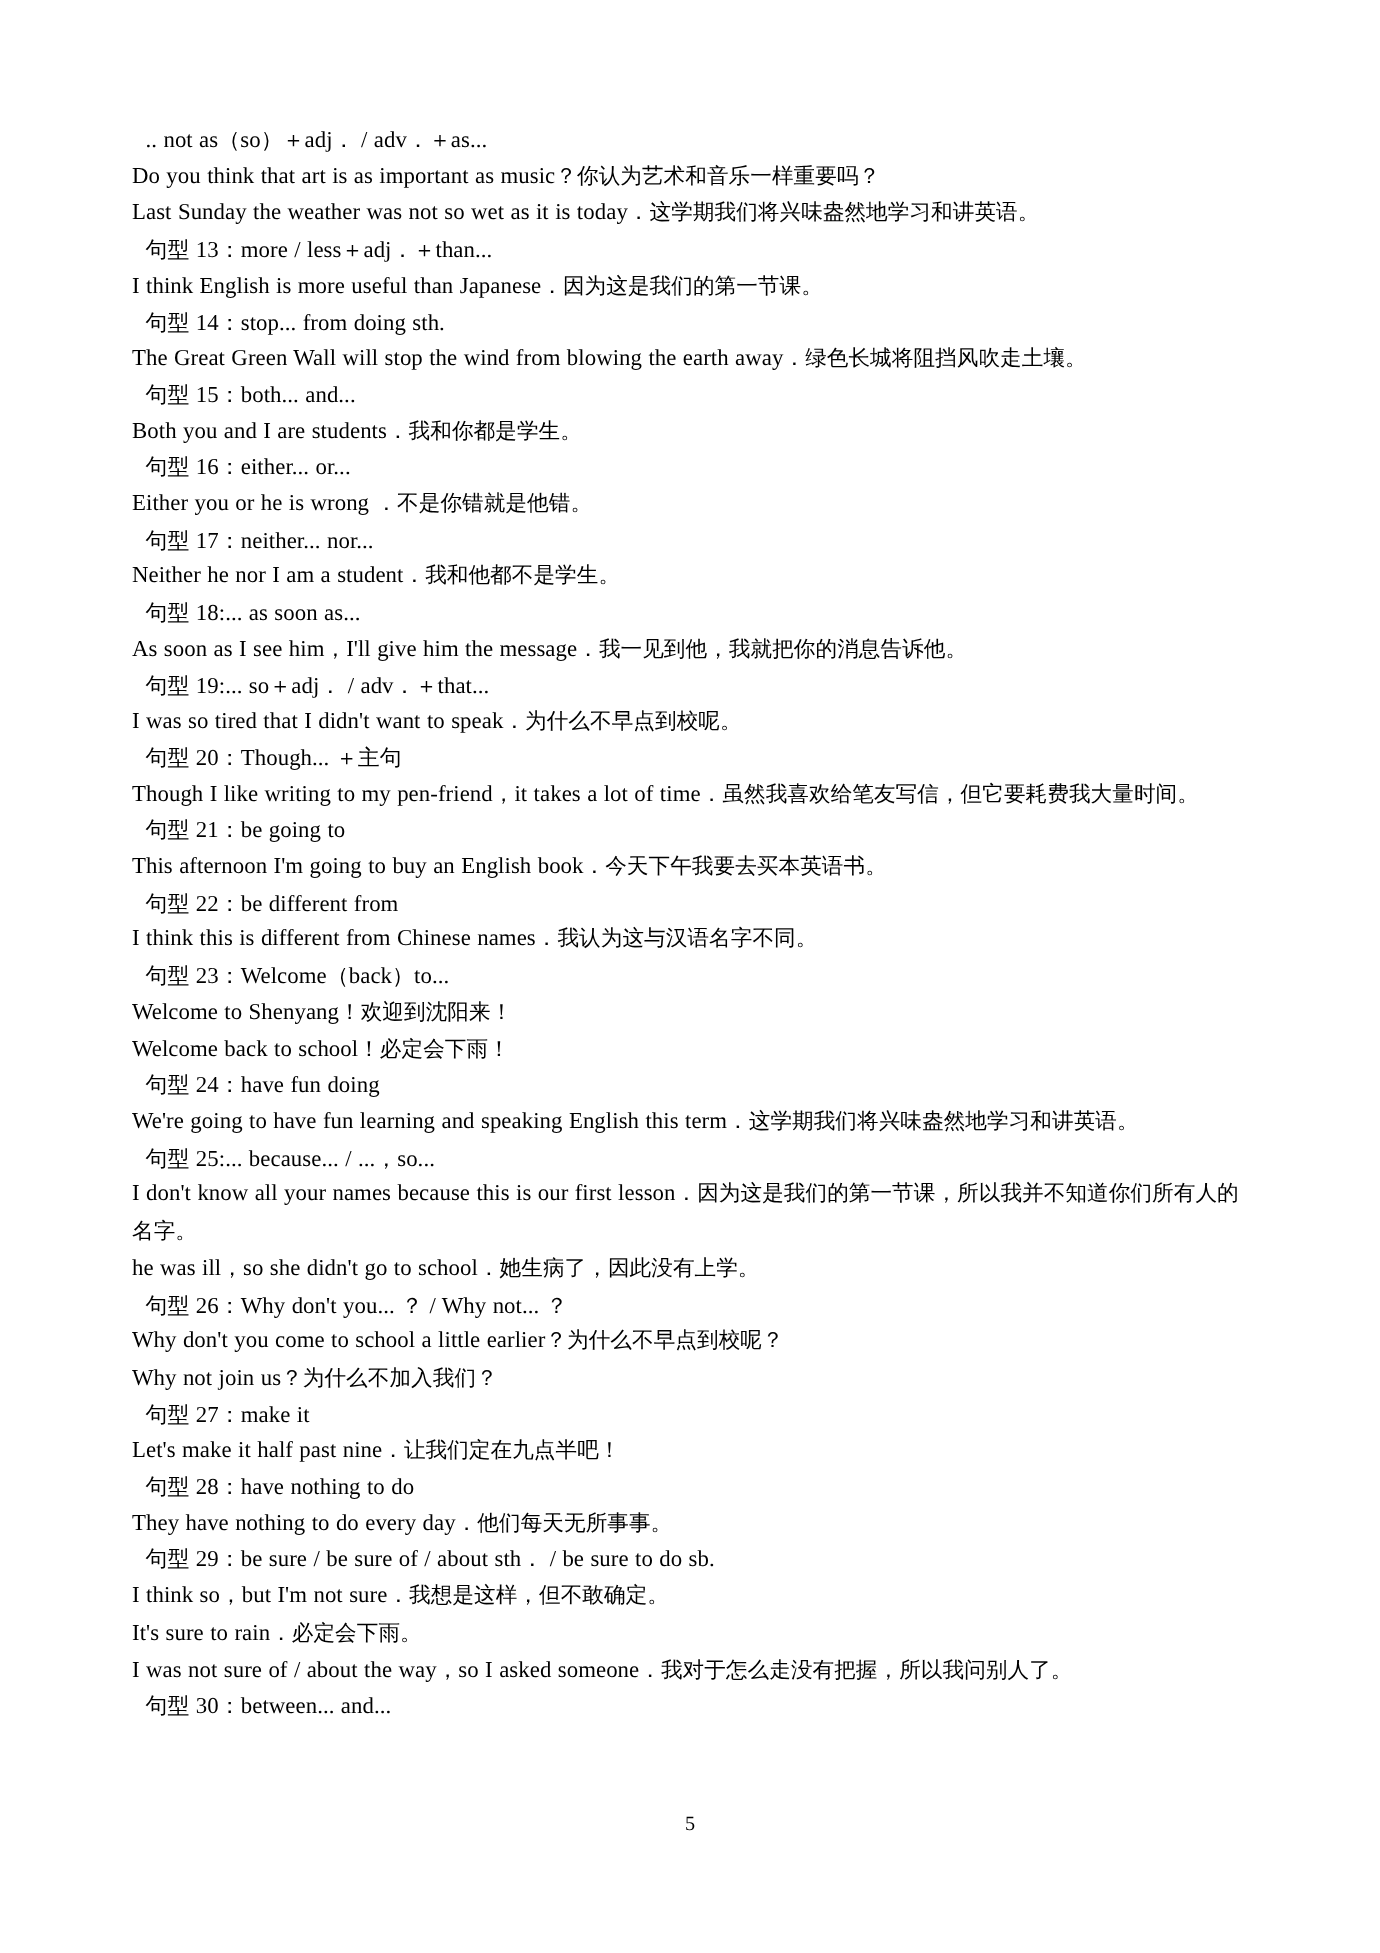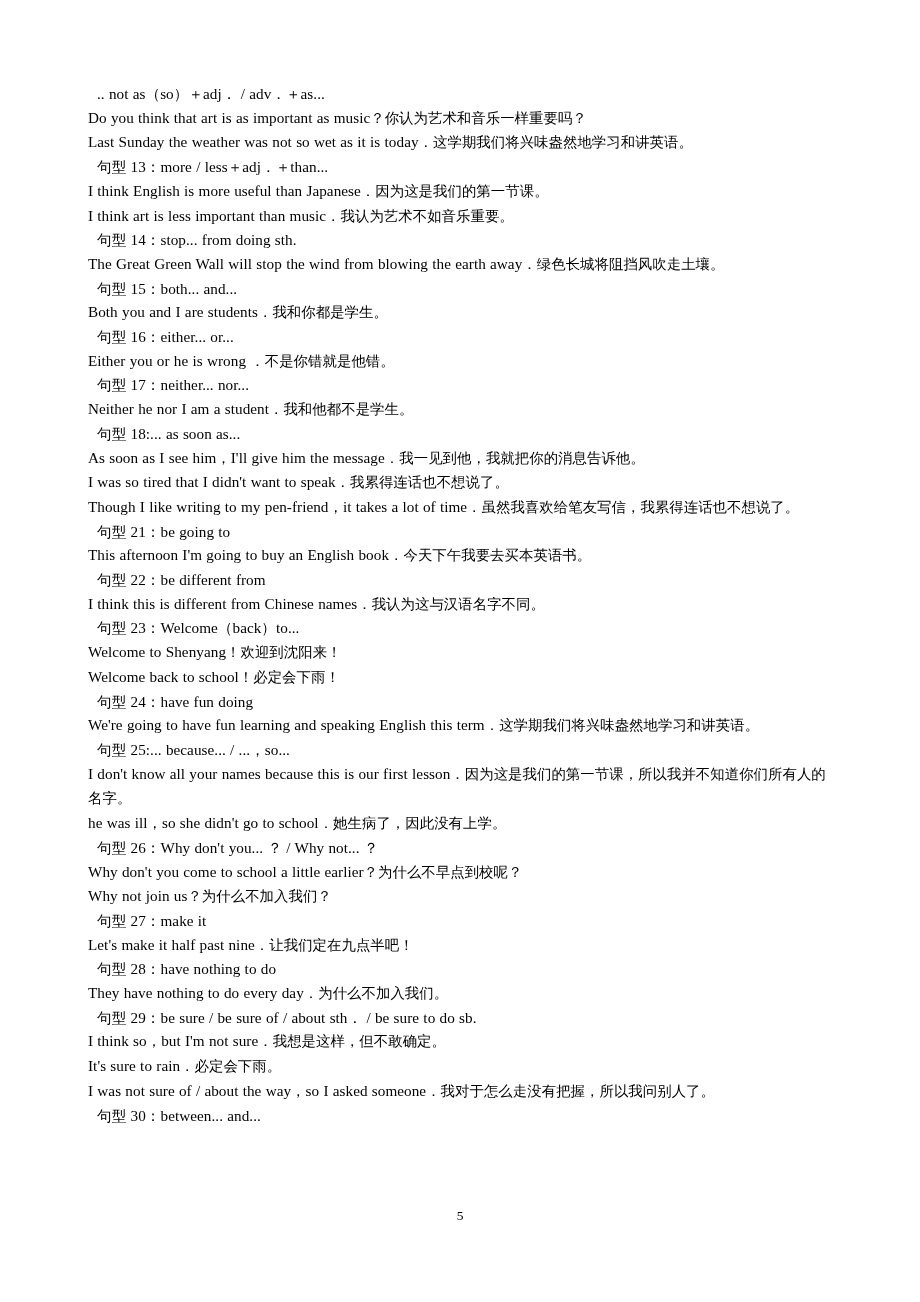--- a/index.html
+++ b/index.html
@@ -66,52 +66,53 @@
 <body>
 
 <div id="page">
 
   <div id="content">
       <div class="line pattern">..  not as<span class="cn">（</span>so<span class="cn">）＋</span>adj<span class="cn">．</span> / adv<span class="cn">．＋</span>as...</div>
       <div class="line example">Do you think that art is as important as music<span class="cn">？你认为艺术和音乐一样重要吗？</span></div>
       <div class="line example">Last Sunday the weather was not so wet as it is today<span class="cn">．这学期我们将兴味盎然地学习和讲英语。</span></div>
       <div class="line pattern"><span class="cn">句型</span> 13<span class="cn">：</span>more / less<span class="cn">＋</span>adj<span class="cn">．＋</span>than...</div>
       <div class="line example">I think English is more useful than Japanese<span class="cn">．因为这是我们的第一节课。</span></div>
-      <div class="line example">I think art is less important than music<span class="cn">．我认为艺术不如音乐重要。</span></div>
       <div class="line pattern"><span class="cn">句型</span> 14<span class="cn">：</span>stop... from doing sth.</div>
       <div class="line example">The Great Green Wall will stop the wind from blowing the earth away<span class="cn">．绿色长城将阻挡风吹走土壤。</span></div>
       <div class="line pattern"><span class="cn">句型</span> 15<span class="cn">：</span>both... and...</div>
       <div class="line example">Both you and I are students<span class="cn">．我和你都是学生。</span></div>
       <div class="line pattern"><span class="cn">句型</span> 16<span class="cn">：</span>either... or...</div>
       <div class="line example">Either you or he is wrong <span class="cn">．不是你错就是他错。</span></div>
       <div class="line pattern"><span class="cn">句型</span> 17<span class="cn">：</span>neither... nor...</div>
       <div class="line example">Neither he nor I am a student<span class="cn">．我和他都不是学生。</span></div>
       <div class="line pattern"><span class="cn">句型</span> 18:...  as soon as...</div>
       <div class="line example">As soon as I see him<span class="cn">，</span>I'll give him the message<span class="cn">．我一见到他，我就把你的消息告诉他。</span></div>
-      <div class="line example">I was so tired that I didn't want to speak<span class="cn">．我累得连话也不想说了。</span></div>
-      <div class="line example">Though I like writing to my pen-friend<span class="cn">，</span>it takes a lot of time<span class="cn">．虽然我喜欢给笔友写信，我累得连话也不想说了。</span></div>
+      <div class="line pattern"><span class="cn">句型</span> 19:... so<span class="cn">＋</span>adj<span class="cn">．</span> / adv<span class="cn">．＋</span>that...</div>
+      <div class="line example">I was so tired that I didn't want to speak<span class="cn">．为什么不早点到校呢。</span></div>
+      <div class="line pattern"><span class="cn">句型</span> 20<span class="cn">：</span>Though... <span class="cn">＋主句</span></div>
+      <div class="line example">Though I like writing to my pen-friend<span class="cn">，</span>it takes a lot of time<span class="cn">．虽然我喜欢给笔友写信，但它要耗费我大量时间。</span></div>
       <div class="line pattern"><span class="cn">句型</span> 21<span class="cn">：</span>be going to</div>
       <div class="line example">This afternoon I'm going to buy an English book<span class="cn">．今天下午我要去买本英语书。</span></div>
       <div class="line pattern"><span class="cn">句型</span> 22<span class="cn">：</span>be different from</div>
       <div class="line example">I think this is different from Chinese names<span class="cn">．我认为这与汉语名字不同。</span></div>
       <div class="line pattern"><span class="cn">句型</span> 23<span class="cn">：</span>Welcome<span class="cn">（</span>back<span class="cn">）</span>to...</div>
       <div class="line example">Welcome to Shenyang<span class="cn">！欢迎到沈阳来！</span></div>
       <div class="line example">Welcome back to school<span class="cn">！必定会下雨！</span></div>
       <div class="line pattern"><span class="cn">句型</span> 24<span class="cn">：</span>have fun doing</div>
       <div class="line example">We're going to have fun learning and speaking English this term<span class="cn">．这学期我们将兴味盎然地学习和讲英语。</span></div>
       <div class="line pattern"><span class="cn">句型</span> 25:... because... / ...<span class="cn">，</span>so...</div>
       <div class="line example">I don't know all your names because this is our first lesson<span class="cn">．因为这是我们的第一节课，所以我并不知道你们所有人的名字。</span></div>
       <div class="line example">he was ill<span class="cn">，</span>so she didn't go to school<span class="cn">．她生病了，因此没有上学。</span></div>
       <div class="line pattern"><span class="cn">句型</span> 26<span class="cn">：</span>Why don't you... <span class="cn">？</span> / Why not... <span class="cn">？</span></div>
       <div class="line example">Why don't you come to school a little earlier<span class="cn">？为什么不早点到校呢？</span></div>
       <div class="line example">Why not join us<span class="cn">？为什么不加入我们？</span></div>
       <div class="line pattern"><span class="cn">句型</span> 27<span class="cn">：</span>make it</div>
       <div class="line example">Let's make it half past nine<span class="cn">．让我们定在九点半吧！</span></div>
       <div class="line pattern"><span class="cn">句型</span> 28<span class="cn">：</span>have nothing to do</div>
-      <div class="line example">They have nothing to do every day<span class="cn">．为什么不加入我们。</span></div>
+      <div class="line example">They have nothing to do every day<span class="cn">．他们每天无所事事。</span></div>
       <div class="line pattern"><span class="cn">句型</span> 29<span class="cn">：</span>be sure / be sure of / about sth<span class="cn">．</span> / be sure to do sb.</div>
       <div class="line example">I think so<span class="cn">，</span>but I'm not sure<span class="cn">．我想是这样，但不敢确定。</span></div>
       <div class="line example">It's sure to rain<span class="cn">．必定会下雨。</span></div>
       <div class="line example">I was not sure of / about the way<span class="cn">，</span>so I asked someone<span class="cn">．我对于怎么走没有把握，所以我问别人了。</span></div>
       <div class="line pattern"><span class="cn">句型</span> 30<span class="cn">：</span>between... and...</div>
     </div>
 
   <div id="page-number">5</div>
 
 </div>

